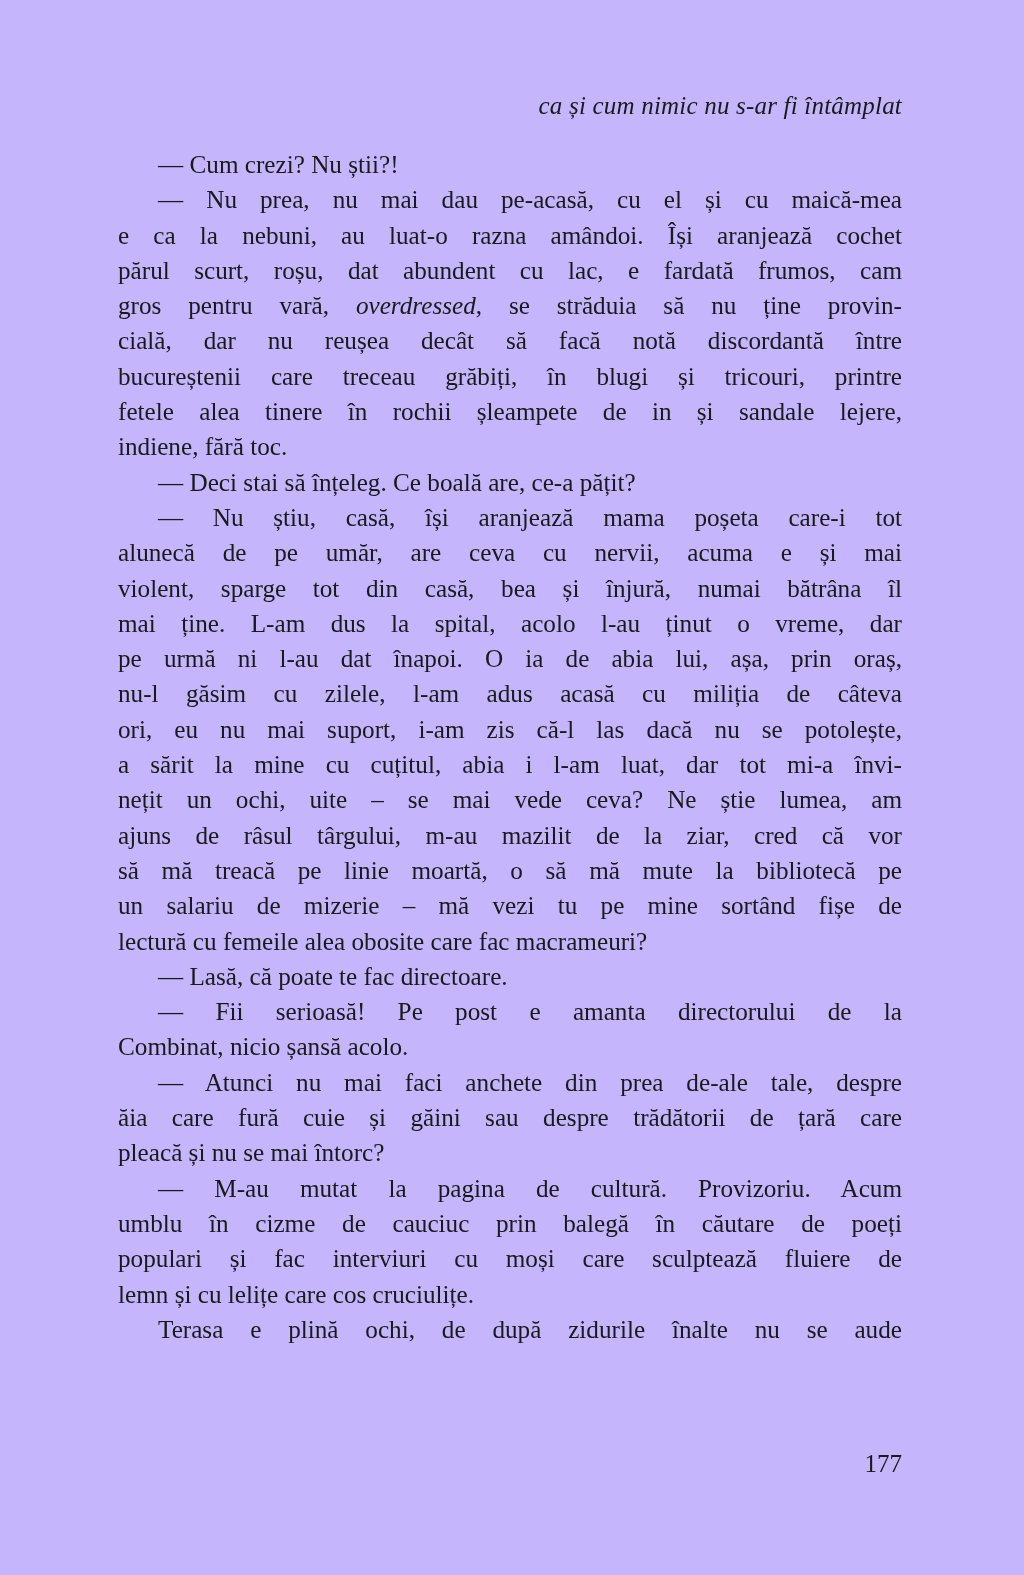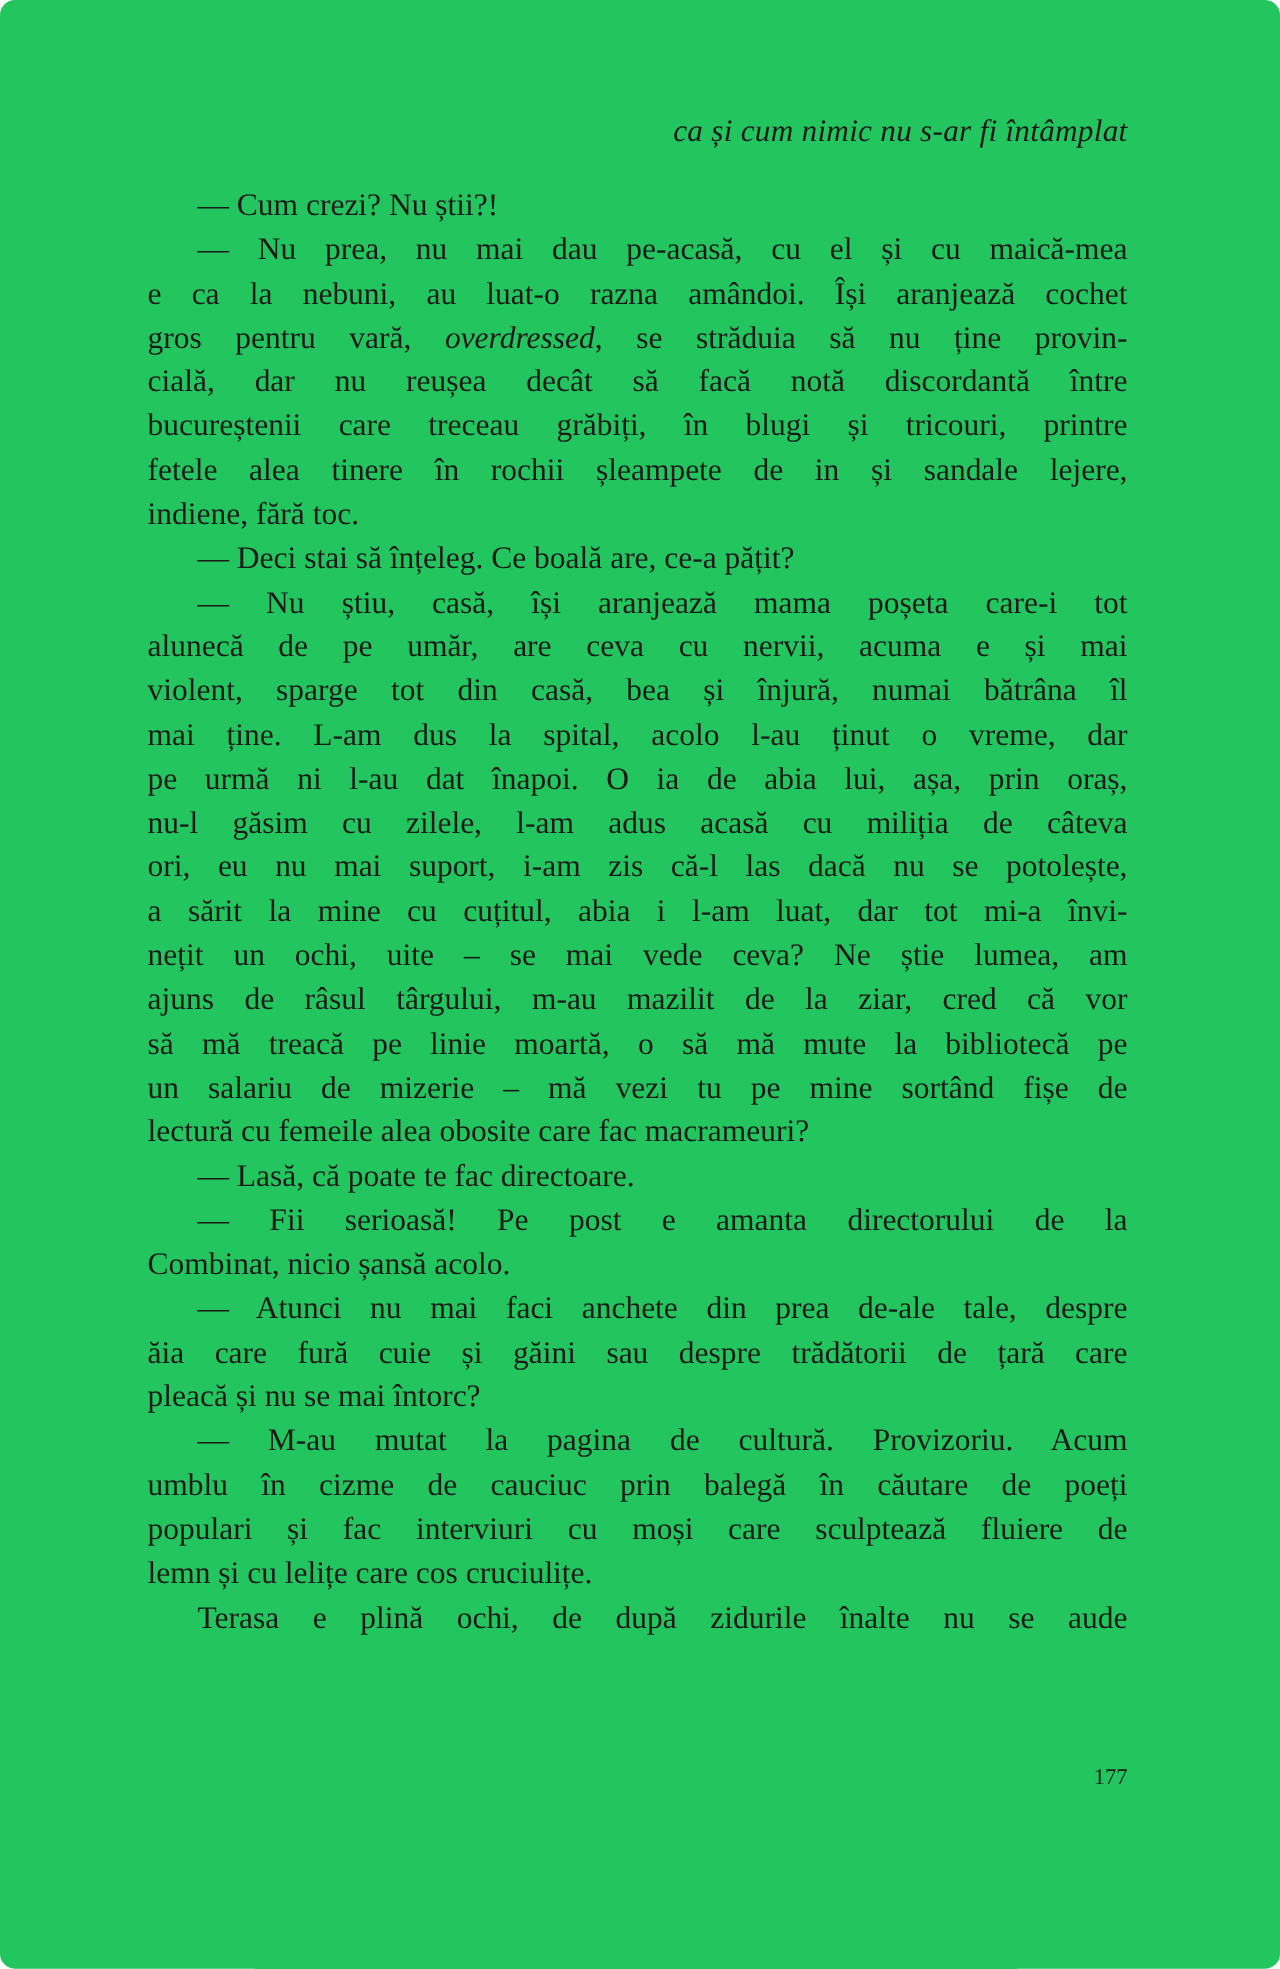--- a/index.html
+++ b/index.html
@@ -1,52 +1,52 @@
 <!DOCTYPE html>
 <html><head>
 <meta charset="utf-8">
 <style>
   html, body { margin: 0; padding: 0; background: #ffffff; }
   body { width: 1024px; height: 1575px; position: relative; overflow: hidden; }
   .page {
     position: absolute; left: 0; top: 0; width: 1024px; height: 1575px;
-    background: #22c55e; color: #1a1a1a;
+    background: #c4b5fd; color: #1a1a1a;
     font-family: "Liberation Serif", "DejaVu Serif", serif;
-    border-radius: 12px;
   }
   .running-head {
     position: absolute; top: 92px; right: 122px;
     font-style: italic; font-size: 25px; letter-spacing: 0.2px;
     white-space: nowrap;
   }
   .body-text {
     position: absolute; left: 118px; top: 147px; width: 784px;
     font-size: 25.2px; line-height: 35.3px;
   }
   .line {
     display: block; height: 35.3px; white-space: nowrap;
     text-align: justify; text-align-last: justify;
   }
   .line.last { text-align-last: left; }
   .line.indent { padding-left: 40px; }
   .folio {
-    position: absolute; top: 1411px; right: 122px;
-    font-size: 18px;
+    position: absolute; top: 1450px; right: 122px;
+    font-size: 25px;
   }
   em { font-style: italic; }
 </style>
 </head>
 <body>
 
 <div class="page">
   <div class="running-head">ca și cum nimic nu s-ar fi întâmplat</div>
   <div class="body-text" id="body-text">
       <span class="line indent last">— Cum crezi? Nu știi?!</span>
       <span class="line indent">— Nu prea, nu mai dau pe-acasă, cu el și cu maică-mea</span>
       <span class="line">e ca la nebuni, au luat-o razna amândoi. Își aranjează cochet</span>
+      <span class="line">părul scurt, roșu, dat abundent cu lac, e fardată frumos, cam</span>
       <span class="line"><span style="white-space: pre;">gros pentru vară, </span><em style="white-space: pre;">overdressed</em><span style="white-space: pre;">, se străduia să nu ține provin-</span></span>
       <span class="line">cială, dar nu reușea decât să facă notă discordantă între</span>
       <span class="line">bucureștenii care treceau grăbiți, în blugi și tricouri, printre</span>
       <span class="line">fetele alea tinere în rochii șleampete de in și sandale lejere,</span>
       <span class="line last">indiene, fără toc.</span>
       <span class="line indent last">— Deci stai să înțeleg. Ce boală are, ce-a pățit?</span>
       <span class="line indent">— Nu știu, casă, își aranjează mama poșeta care-i tot</span>
       <span class="line">alunecă de pe umăr, are ceva cu nervii, acuma e și mai</span>
       <span class="line">violent, sparge tot din casă, bea și înjură, numai bătrâna îl</span>
       <span class="line">mai ține. L-am dus la spital, acolo l-au ținut o vreme, dar</span>

